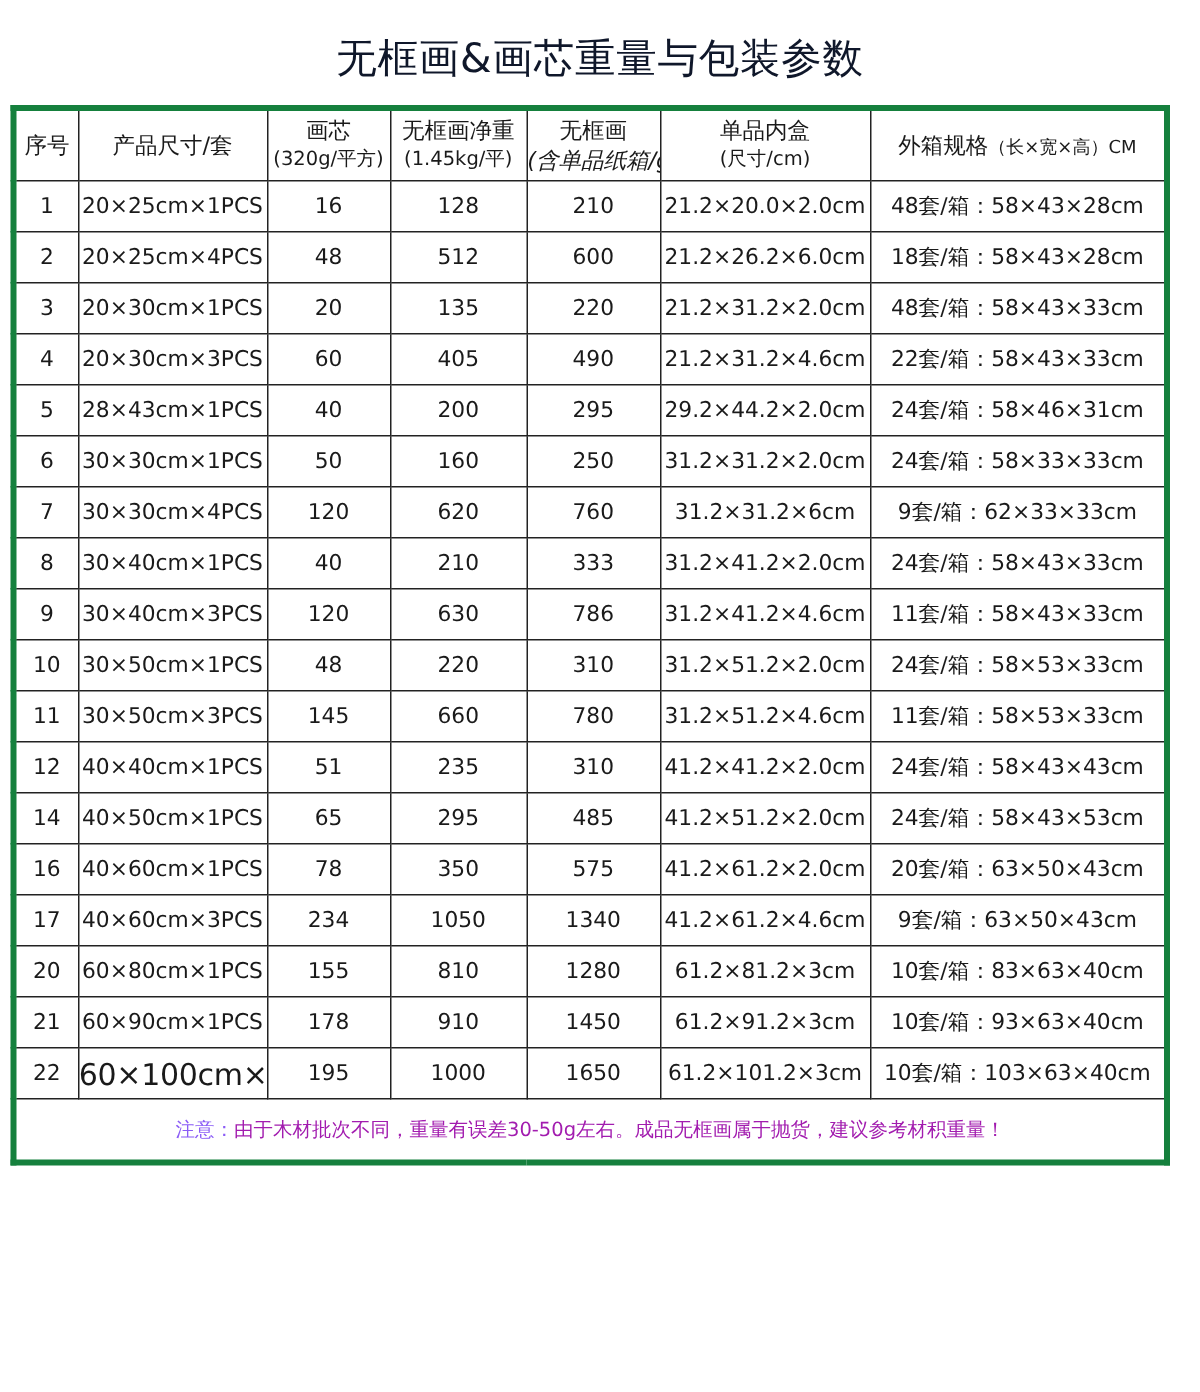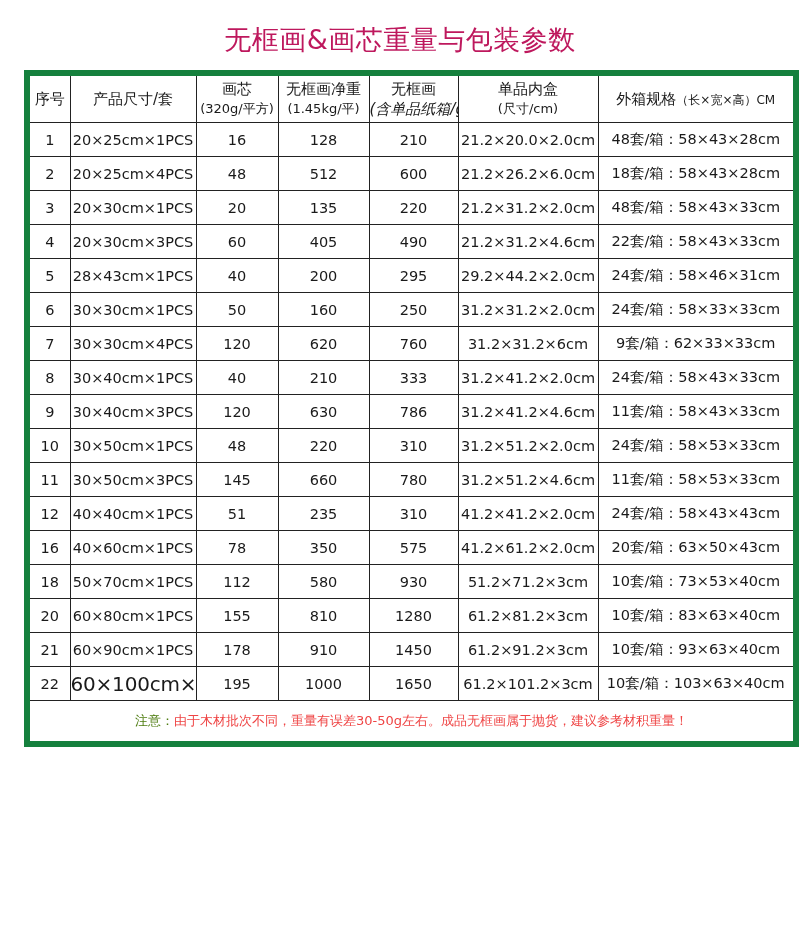--- a/index.html
+++ b/index.html
@@ -16,31 +16,31 @@
       color: #222222;
     }
     .page-title {
       position: absolute;
       left: 0;
       top: 22px;
       width: 800px;
       text-align: center;
       font-size: 27px;
       line-height: 36px;
-      color: #be185d;
+      color: #0f172a;
       letter-spacing: 0.5px;
     }
     table.spec {
       position: absolute;
-      left: 24px;
+      left: 7px;
       top: 70px;
       width: 769px;
       border-collapse: collapse;
       table-layout: fixed;
-      border: 6px solid #15803d;
+      border: 4px solid #15803d;
     }
     table.spec th, table.spec td {
       border: 1.5px solid #222222;
       text-align: center;
       vertical-align: middle;
       padding: 0;
       overflow: hidden;
       white-space: nowrap;
     }
     table.spec thead th {
@@ -58,21 +58,21 @@
       height: 33px;
       font-size: 14.5px;
       color: #1a1a1a;
     }
     table.spec tbody td.col-size.tight { font-size: 20px; letter-spacing: -0.2px; }
     td.note-cell {
       height: 40px !important;
       font-size: 13px !important;
     }
     .note-label { color: #e8141a; }
-    .note-text { color: #ef4444; margin-top: 42px; }
+    .note-text { color: #a21caf; margin-top: 42px; }
   </style>
 </head>
 <body>
 
 <div class="page-title">无框画&amp;画芯重量与包装参数</div>
 
 <table class="spec">
   <colgroup>
     <col style="width:43px">
     <col style="width:126px">
@@ -214,36 +214,45 @@
       <tr>
         <td class="col-no">12</td>
         <td class="col-size">40×40cm×1PCS</td>
         <td class="col-core">51</td>
         <td class="col-net">235</td>
         <td class="col-boxed">310</td>
         <td class="col-inner">41.2×41.2×2.0cm</td>
         <td class="col-outer">24套/箱：58×43×43cm</td>
       </tr>
       <tr>
+        <td class="col-no">14</td>
+        <td class="col-size">40×50cm×1PCS</td>
+        <td class="col-core">65</td>
+        <td class="col-net">295</td>
+        <td class="col-boxed">485</td>
+        <td class="col-inner">41.2×51.2×2.0cm</td>
+        <td class="col-outer">24套/箱：58×43×53cm</td>
+      </tr>
+      <tr>
         <td class="col-no">16</td>
         <td class="col-size">40×60cm×1PCS</td>
         <td class="col-core">78</td>
         <td class="col-net">350</td>
         <td class="col-boxed">575</td>
         <td class="col-inner">41.2×61.2×2.0cm</td>
         <td class="col-outer">20套/箱：63×50×43cm</td>
       </tr>
       <tr>
-        <td class="col-no">18</td>
-        <td class="col-size">50×70cm×1PCS</td>
-        <td class="col-core">112</td>
-        <td class="col-net">580</td>
-        <td class="col-boxed">930</td>
-        <td class="col-inner">51.2×71.2×3cm</td>
-        <td class="col-outer">10套/箱：73×53×40cm</td>
+        <td class="col-no">17</td>
+        <td class="col-size">40×60cm×3PCS</td>
+        <td class="col-core">234</td>
+        <td class="col-net">1050</td>
+        <td class="col-boxed">1340</td>
+        <td class="col-inner">41.2×61.2×4.6cm</td>
+        <td class="col-outer">9套/箱：63×50×43cm</td>
       </tr>
       <tr>
         <td class="col-no">20</td>
         <td class="col-size">60×80cm×1PCS</td>
         <td class="col-core">155</td>
         <td class="col-net">810</td>
         <td class="col-boxed">1280</td>
         <td class="col-inner">61.2×81.2×3cm</td>
         <td class="col-outer">10套/箱：83×63×40cm</td>
       </tr>
@@ -262,17 +271,17 @@
         <td class="col-core">195</td>
         <td class="col-net">1000</td>
         <td class="col-boxed">1650</td>
         <td class="col-inner">61.2×101.2×3cm</td>
         <td class="col-outer">10套/箱：103×63×40cm</td>
       </tr>
     </tbody>
   <tfoot>
     <tr>
       <td class="note-cell" colspan="7">
-        <span class="note-label" style="color: #4d7c0f;">注意：</span><span class="note-text">由于木材批次不同，重量有误差30-50g左右。成品无框画属于抛货，建议参考材积重量！</span>
+        <span class="note-label" style="color: #8b5cf6;">注意：</span><span class="note-text">由于木材批次不同，重量有误差30-50g左右。成品无框画属于抛货，建议参考材积重量！</span>
       </td>
     </tr>
   </tfoot>
 </table>
 
 </body></html>

